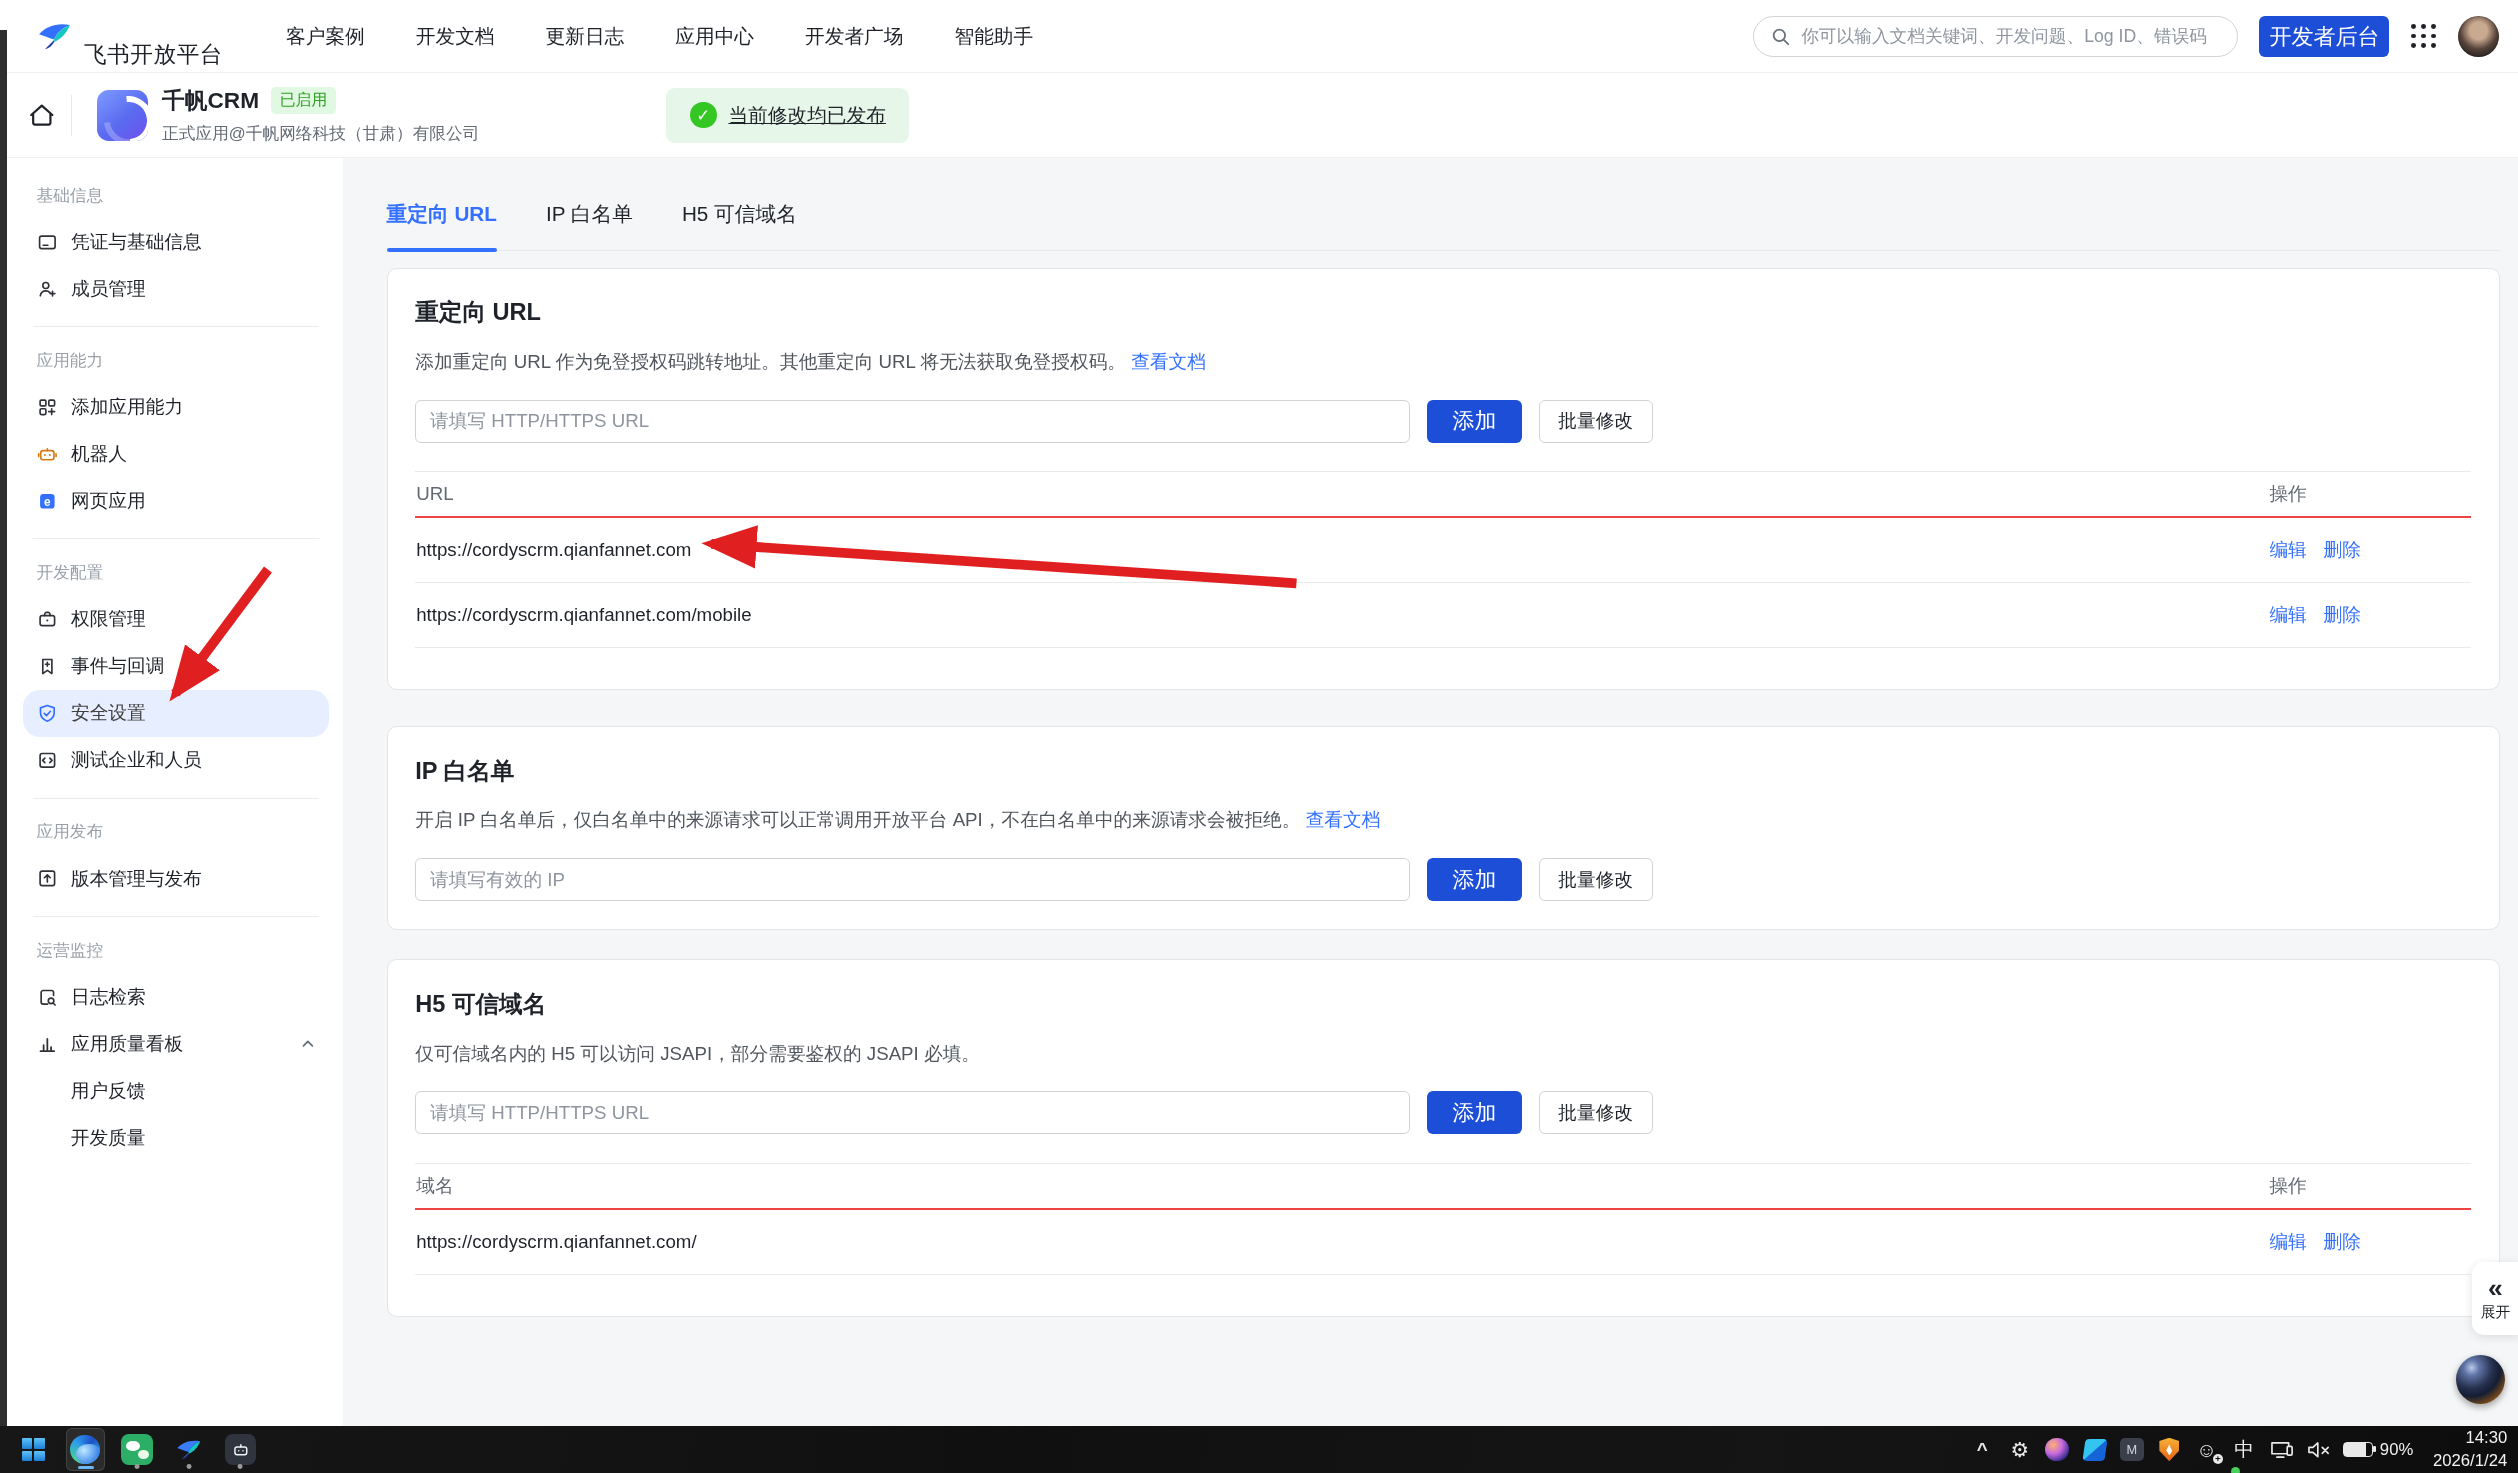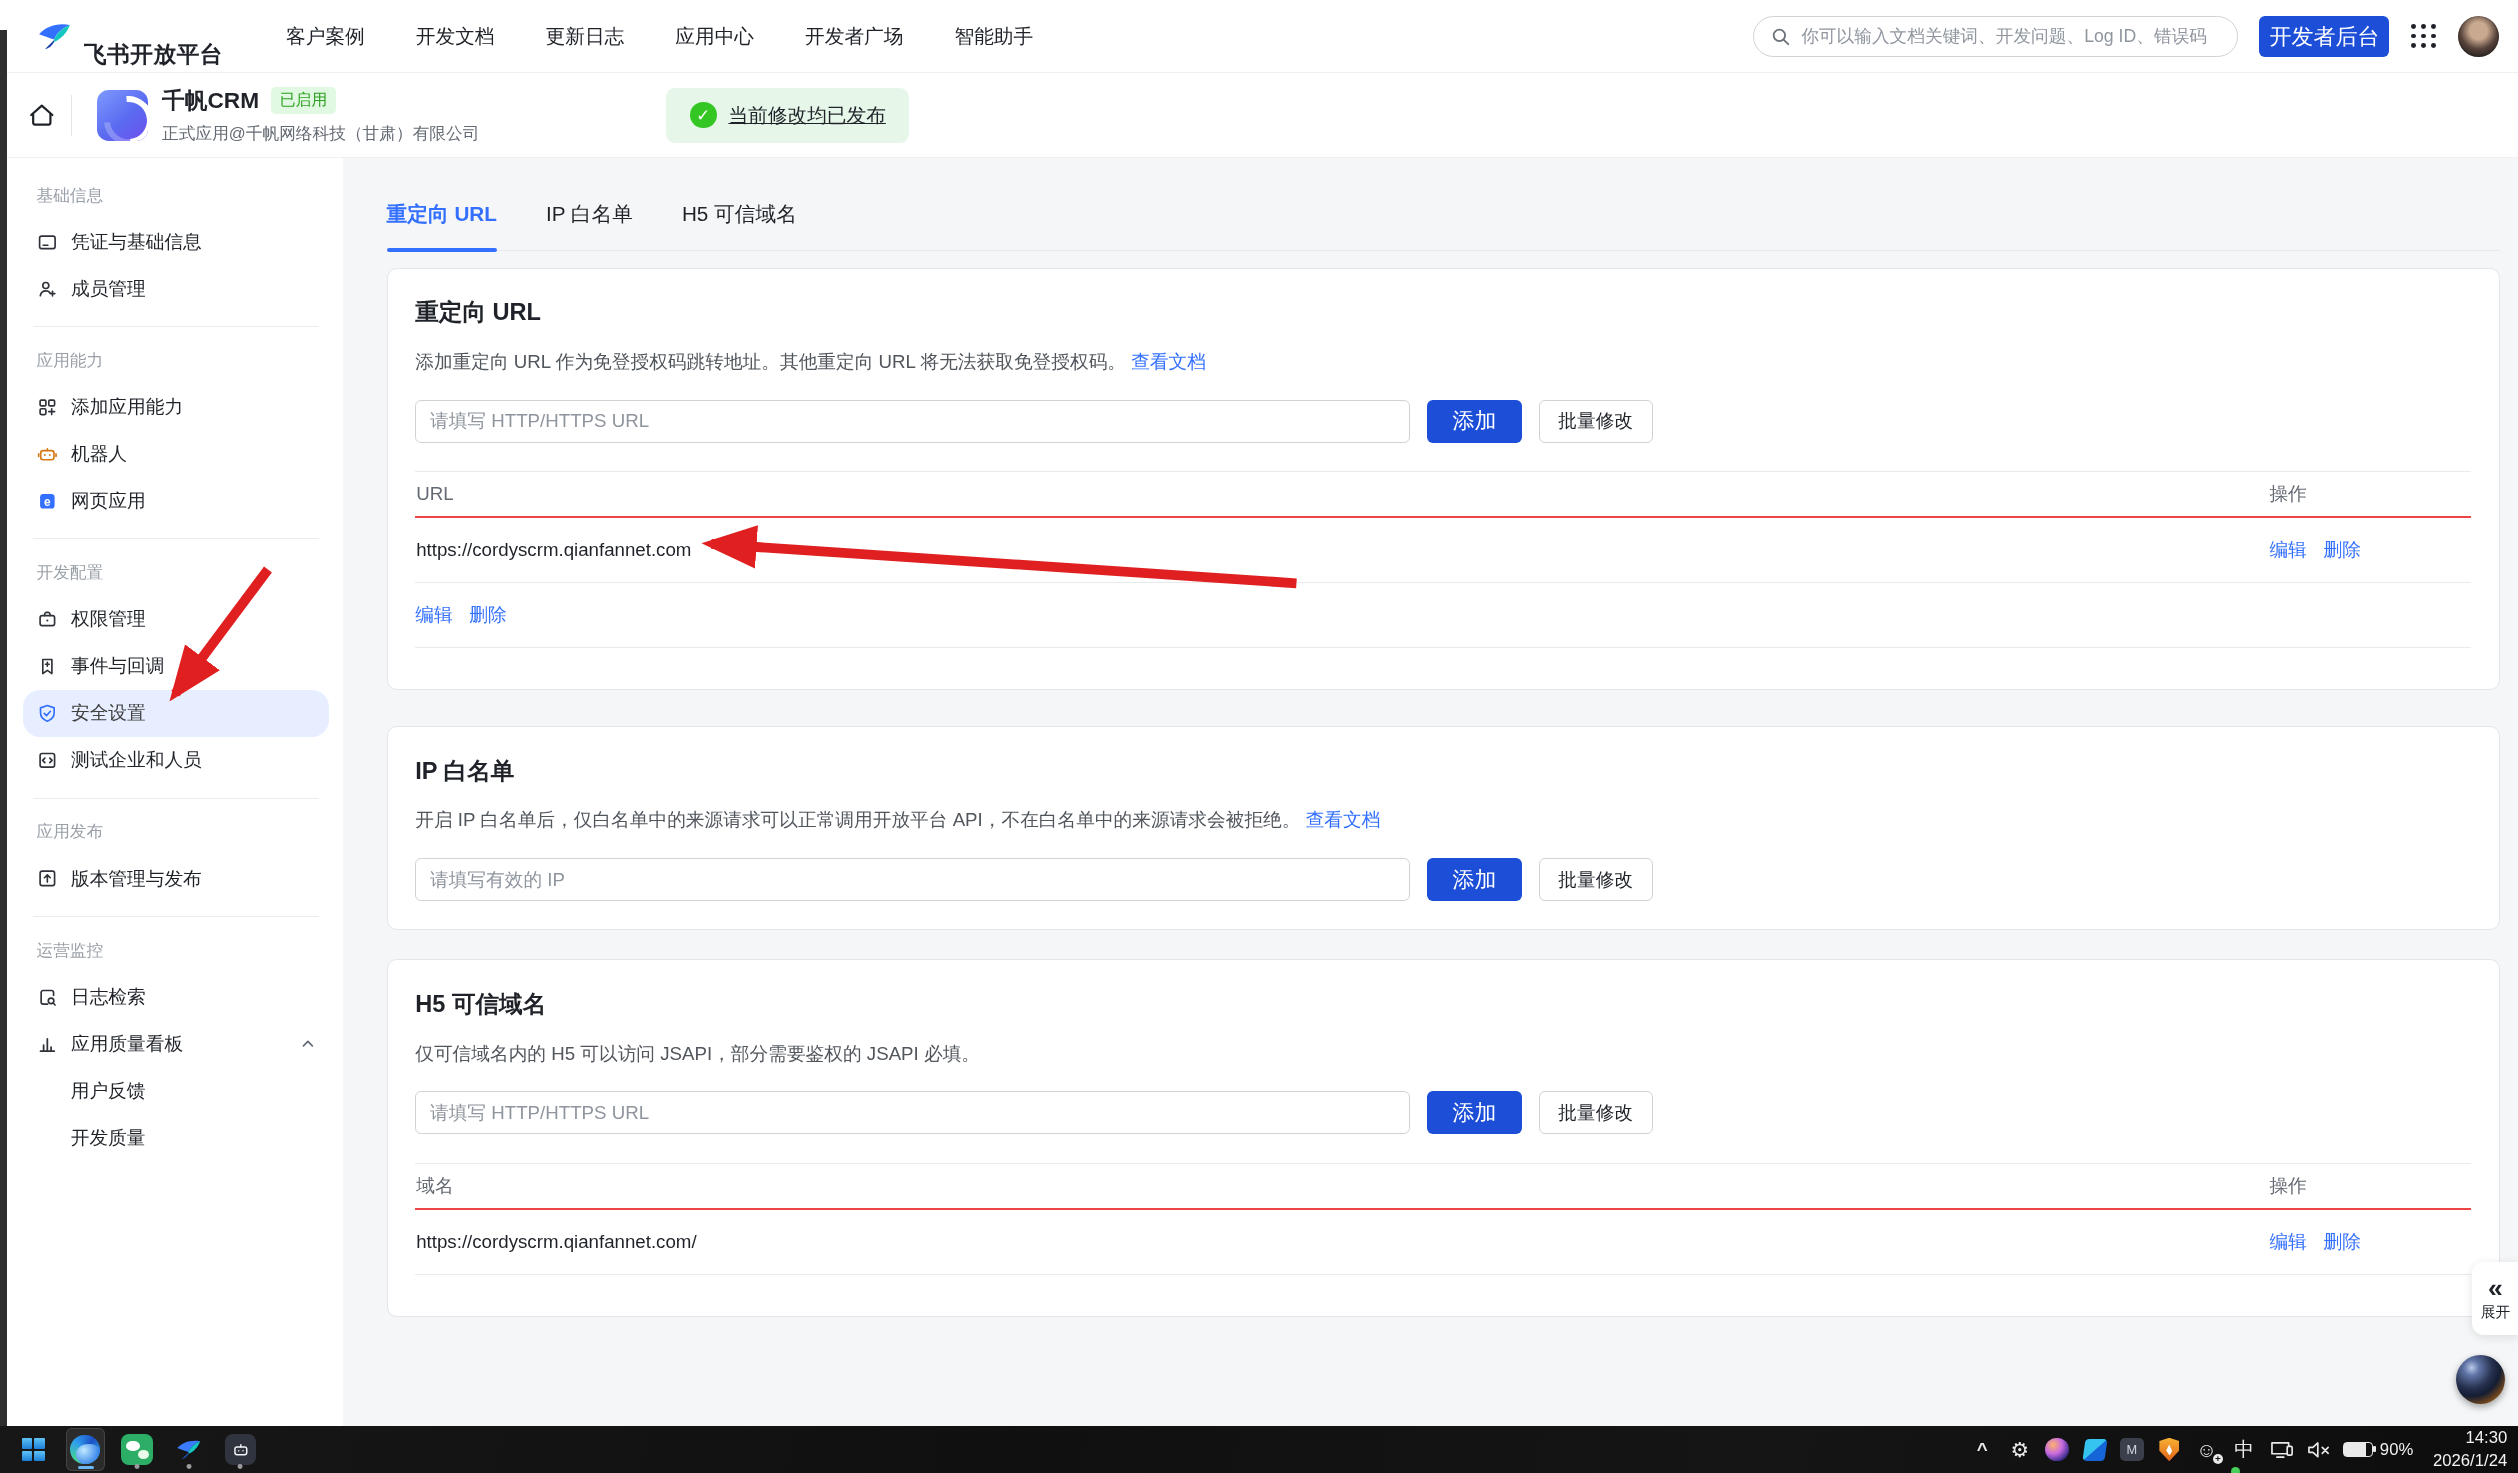--- a/index.html
+++ b/index.html
@@ -3,21 +3,21 @@
 <meta charset="utf-8">
 <style>
   * { margin:0; padding:0; box-sizing:border-box; }
   html,body { background:#000; }
   body { font-family:"Liberation Sans","DejaVu Sans",sans-serif; }
   #root { position:relative; width:2519px; height:1474px; background:#f5f6f7; overflow:hidden; }
 
   
   .topnav { position:absolute; left:0; top:0; width:2519px; height:73px; background:#fff; border-bottom:1px solid #eef0f2; display:flex; align-items:center; z-index:5; }
   .brand { display:flex; align-items:center; gap:9.9px; margin-left:35px; }
-  .brand-name { font-size:22.7px; font-weight:bold; color:#1f2329; letter-spacing:0.5px;margin-top:36px; }
+  .brand-name { font-size:22.7px; font-weight:normal; color:#1f2329; letter-spacing:0.5px;margin-top:36px; }
   .topmenu { display:flex; gap:51px; margin-left:63px; }
   .topmenu-item { font-size:19.7px; color:#1f2329; cursor:pointer; white-space:nowrap; }
   .top-right { position:absolute; right:19.7px; top:0; height:73px; display:flex; align-items:center; gap:21.7px; }
   .searchbox { width:485px; height:41px; border:1.5px solid #d0d3d6; border-radius:20.7px; display:flex; align-items:center; padding:0 15.8px; gap:9.9px; background:#fff; }
   .searchbox input { border:none; outline:none; flex:1; font-size:17.7px; color:#1f2329; font-family:inherit; }
   .searchbox input::placeholder { color:#8f959e; }
   .btn-primary { background:#1d4ed8; color:#fff; border:none; border-radius:5.9px; font-size:22px; font-family:inherit; cursor:pointer; }
   .console-btn { width:130px; height:41px; }
   .grid-dots { display:grid; grid-template-columns:repeat(3,5.9px); grid-template-rows:repeat(3,5.9px); gap:3.9px; cursor:pointer; }
   .grid-dots i { width:4.9px; height:4.9px; border-radius:50%; background:#1f2329; }
@@ -359,20 +359,21 @@
           <div class="cell-actions">操作</div>
         </div>
         <div class="tbl-row">
           <div class="cell-main">https://cordyscrm.qianfannet.com</div>
           <div class="cell-actions">
             <span>编辑</span>
             <span>删除</span>
           </div>
         </div>
         <div class="tbl-row">
+          <div class="cell-main">https://cordyscrm.qianfannet.com/mobile</div>
           <div class="cell-actions">
             <span>编辑</span>
             <span>删除</span>
           </div>
         </div>
       </div>
       <div class="card-bottom-pad"></div>
     </div>
 
     <div class="card" style="margin-top:36px;">

